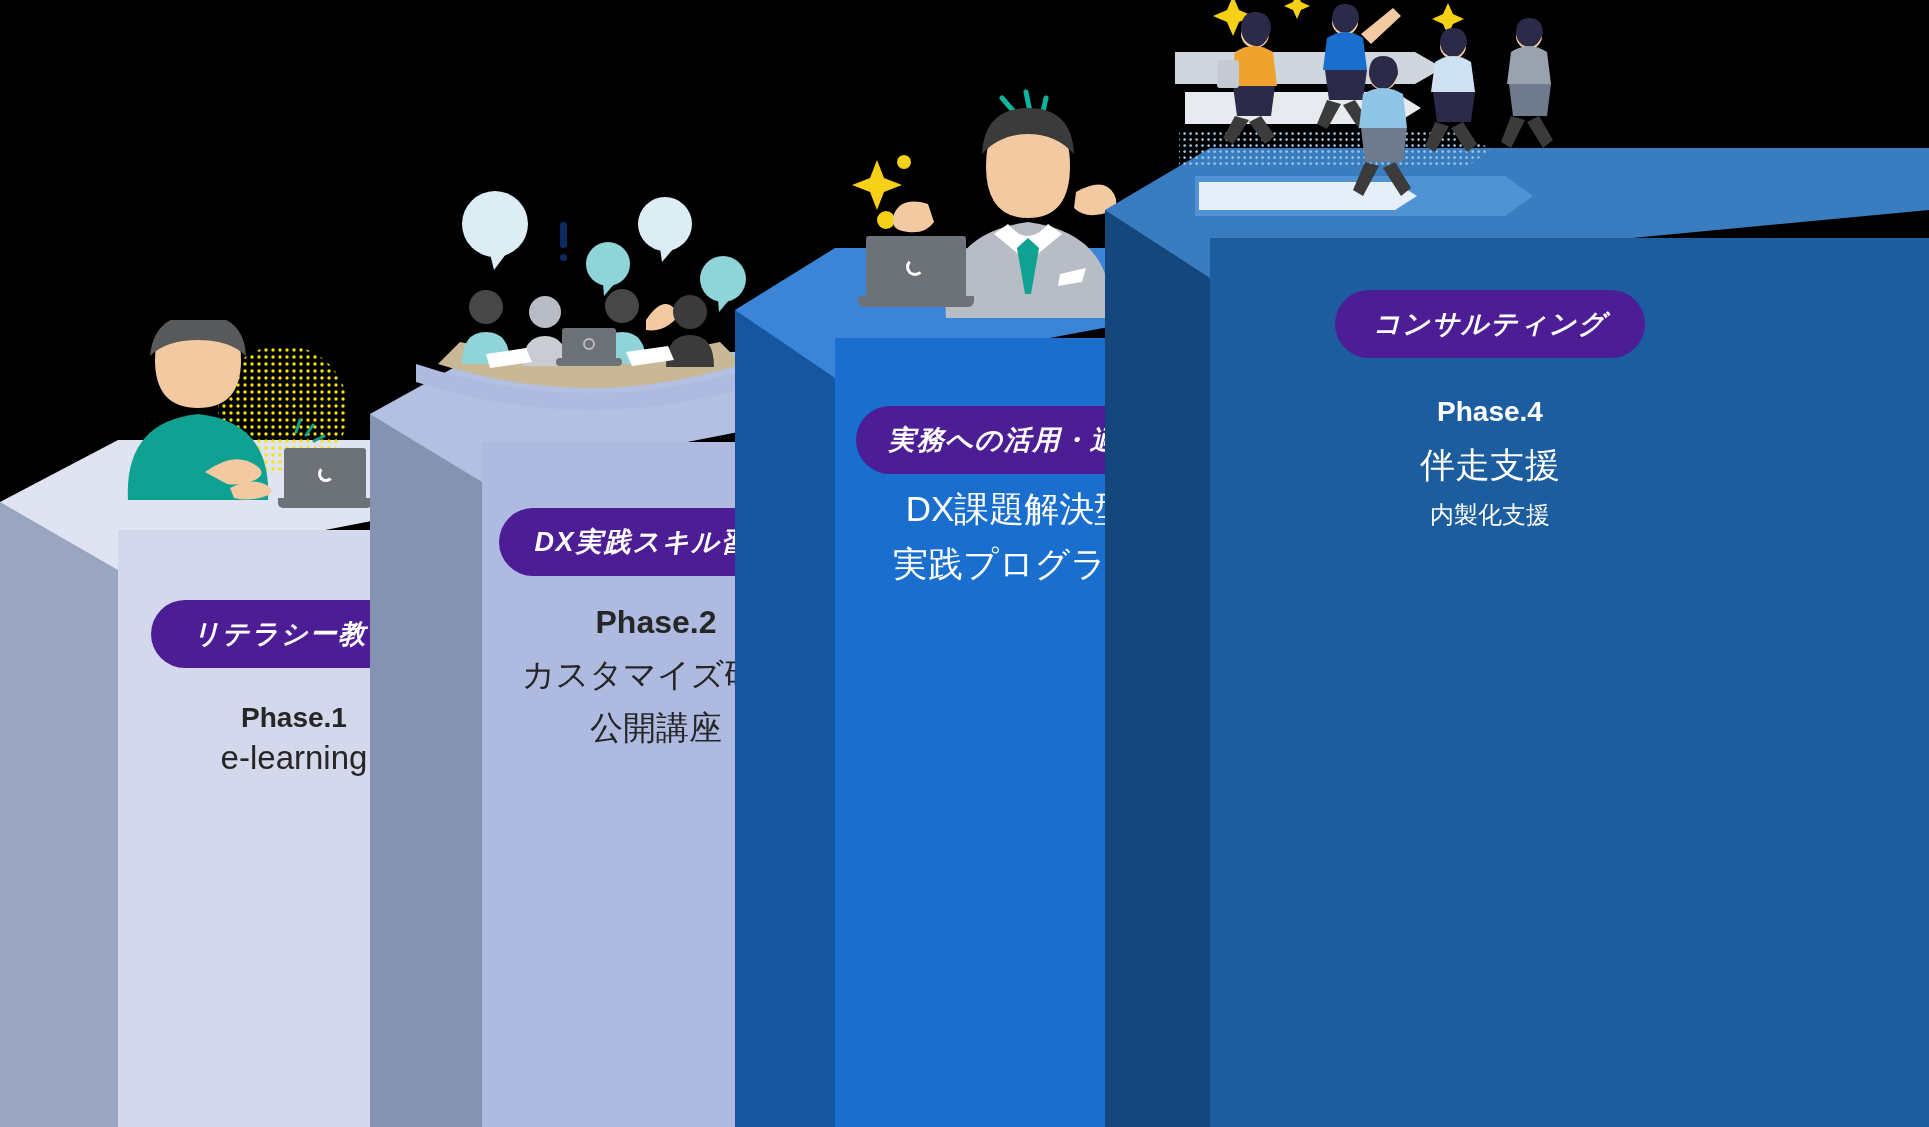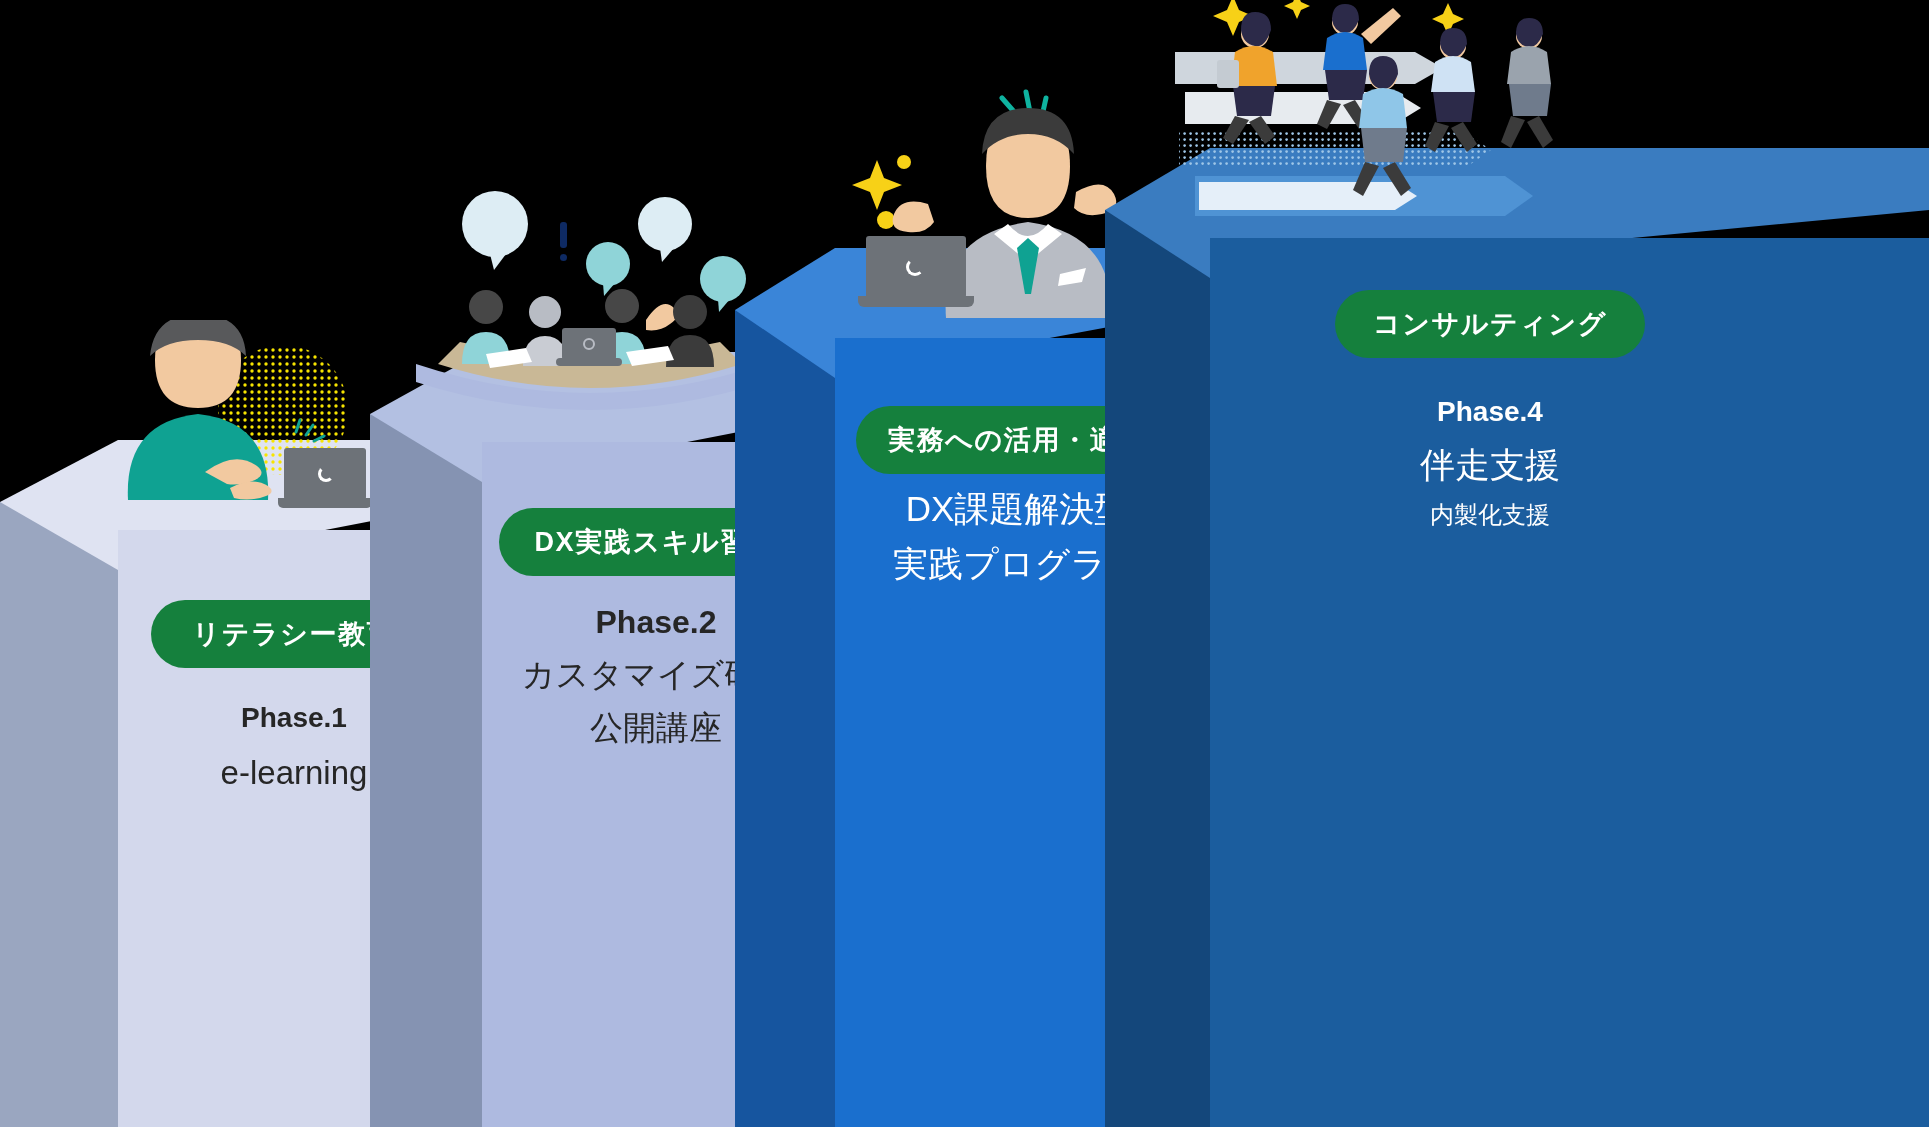--- a/index.html
+++ b/index.html
@@ -14,21 +14,21 @@
   .step { position:absolute; }
   .step .top     { position:absolute; }
   .step .face    { position:absolute; }
   .step .side    { position:absolute; }
 
   
   .txtblock { position:absolute; text-align:center; }
   .badge {
     display:inline-block; border-radius:999px;
     font-weight:bold; letter-spacing:.06em; white-space:nowrap;
-    color:#fff; background:#15803d;
+    color:#fff; background:#4c1d95;font-style:italic;
   }
   .phase { font-weight:bold; }
   .line  { font-weight:normal; }
 
   
   .ill { position:absolute; }
 </style>
 </head>
 <body>
 
@@ -73,21 +73,21 @@
         <div style="position:absolute;left:0;top:50px;width:94px;height:10px;background:#6d7278;border-radius:0 0 5px 5px;"></div>
         <div style="position:absolute;left:40px;top:18px;width:16px;height:16px;border:3px solid #fff;border-radius:50%;border-top-color:transparent;border-right-color:transparent;"></div>
       </div>
     </div>
 
     <div class="txtblock" style="left:118px; top:120px; width:352px;">
       <div style="margin-top:40px;">
         <span class="badge" style="font-size:27px; padding:16px 42px;">リテラシー教育</span>
       </div>
       <div class="phase" style="margin-top:34px; font-size:28px; color:#262626;">Phase.1</div>
-      <div class="line" style="margin-top:20px; font-size:33px; color:#262626;">e-learning</div>
+      <div class="line" style="margin-top:5px; font-size:33px; color:#262626;">e-learning</div>
     </div>
   </div>
 
   <div class="step" style="left:370px; top:352px; width:460px; height:775px;">
     <div class="side" style="left:0; top:62px; width:112px; height:713px; background:#8593b2;"></div>
     <div class="top" style="left:0; top:0; width:460px; height:130px; background:#b3c0e2;
                 clip-path:polygon(0 62px,112px 0,460px 0,460px 62px,112px 130px,0 62px);"></div>
     <div class="face" style="left:112px; top:90px; width:348px; height:685px; background:#aebae0;"></div>
 
     <div class="ill" style="left:20px; top:-170px; width:400px; height:240px;">

